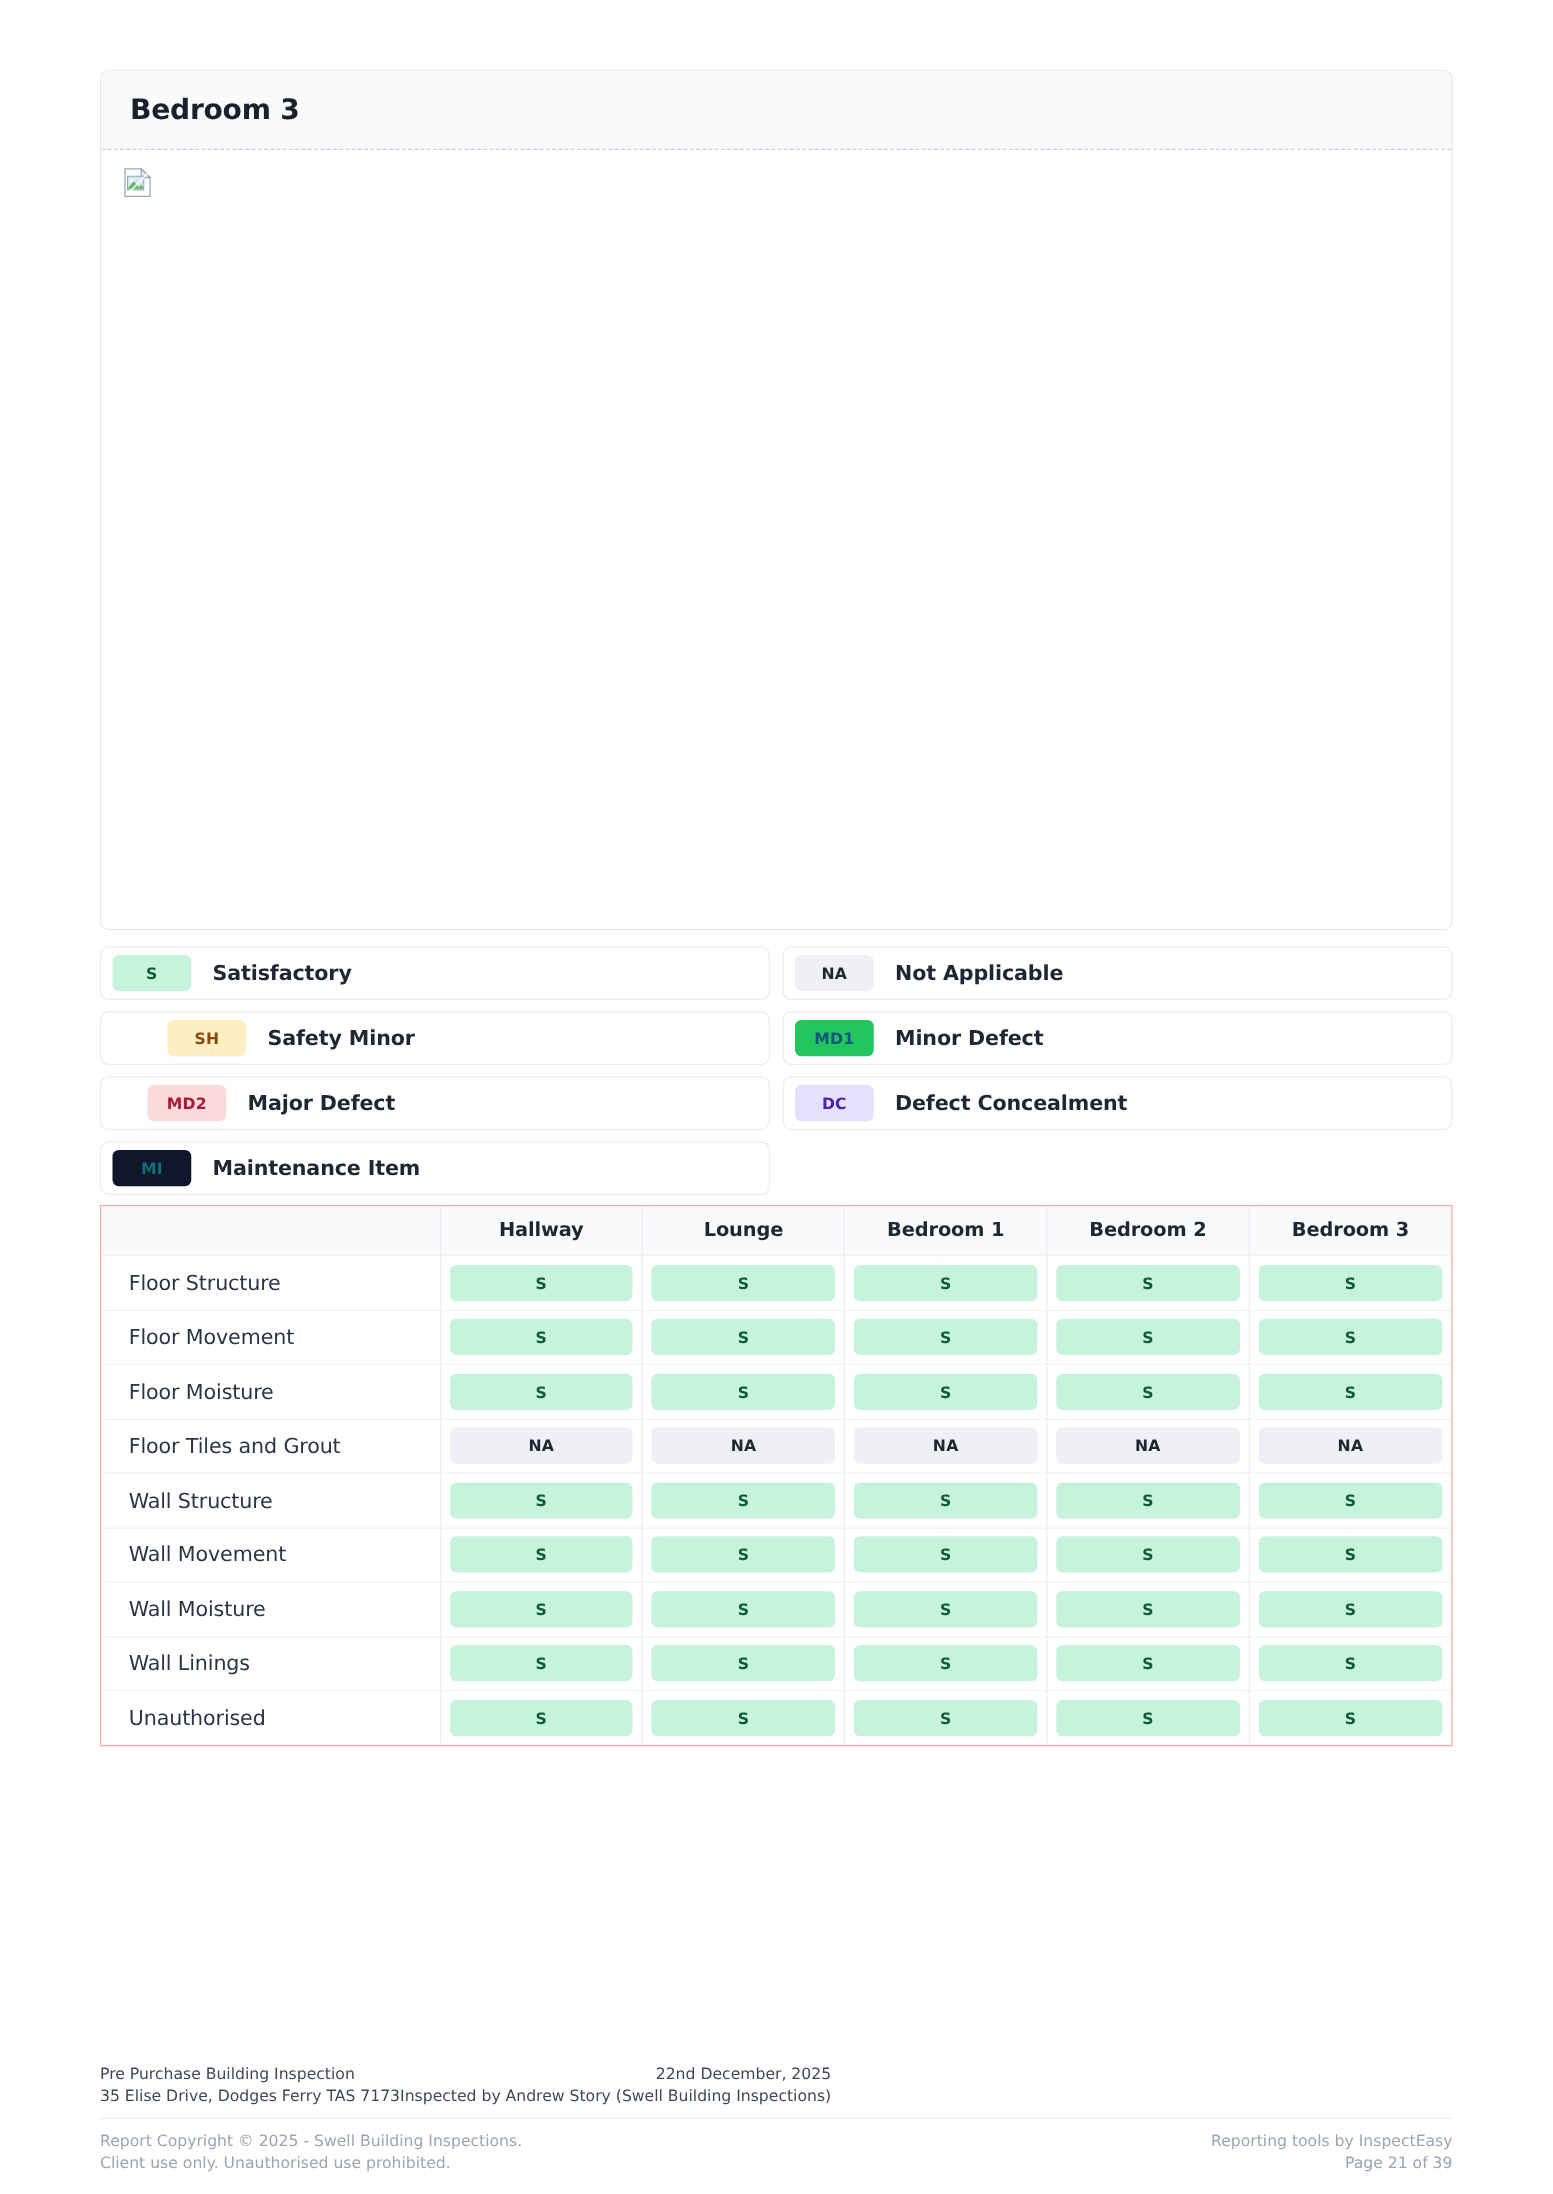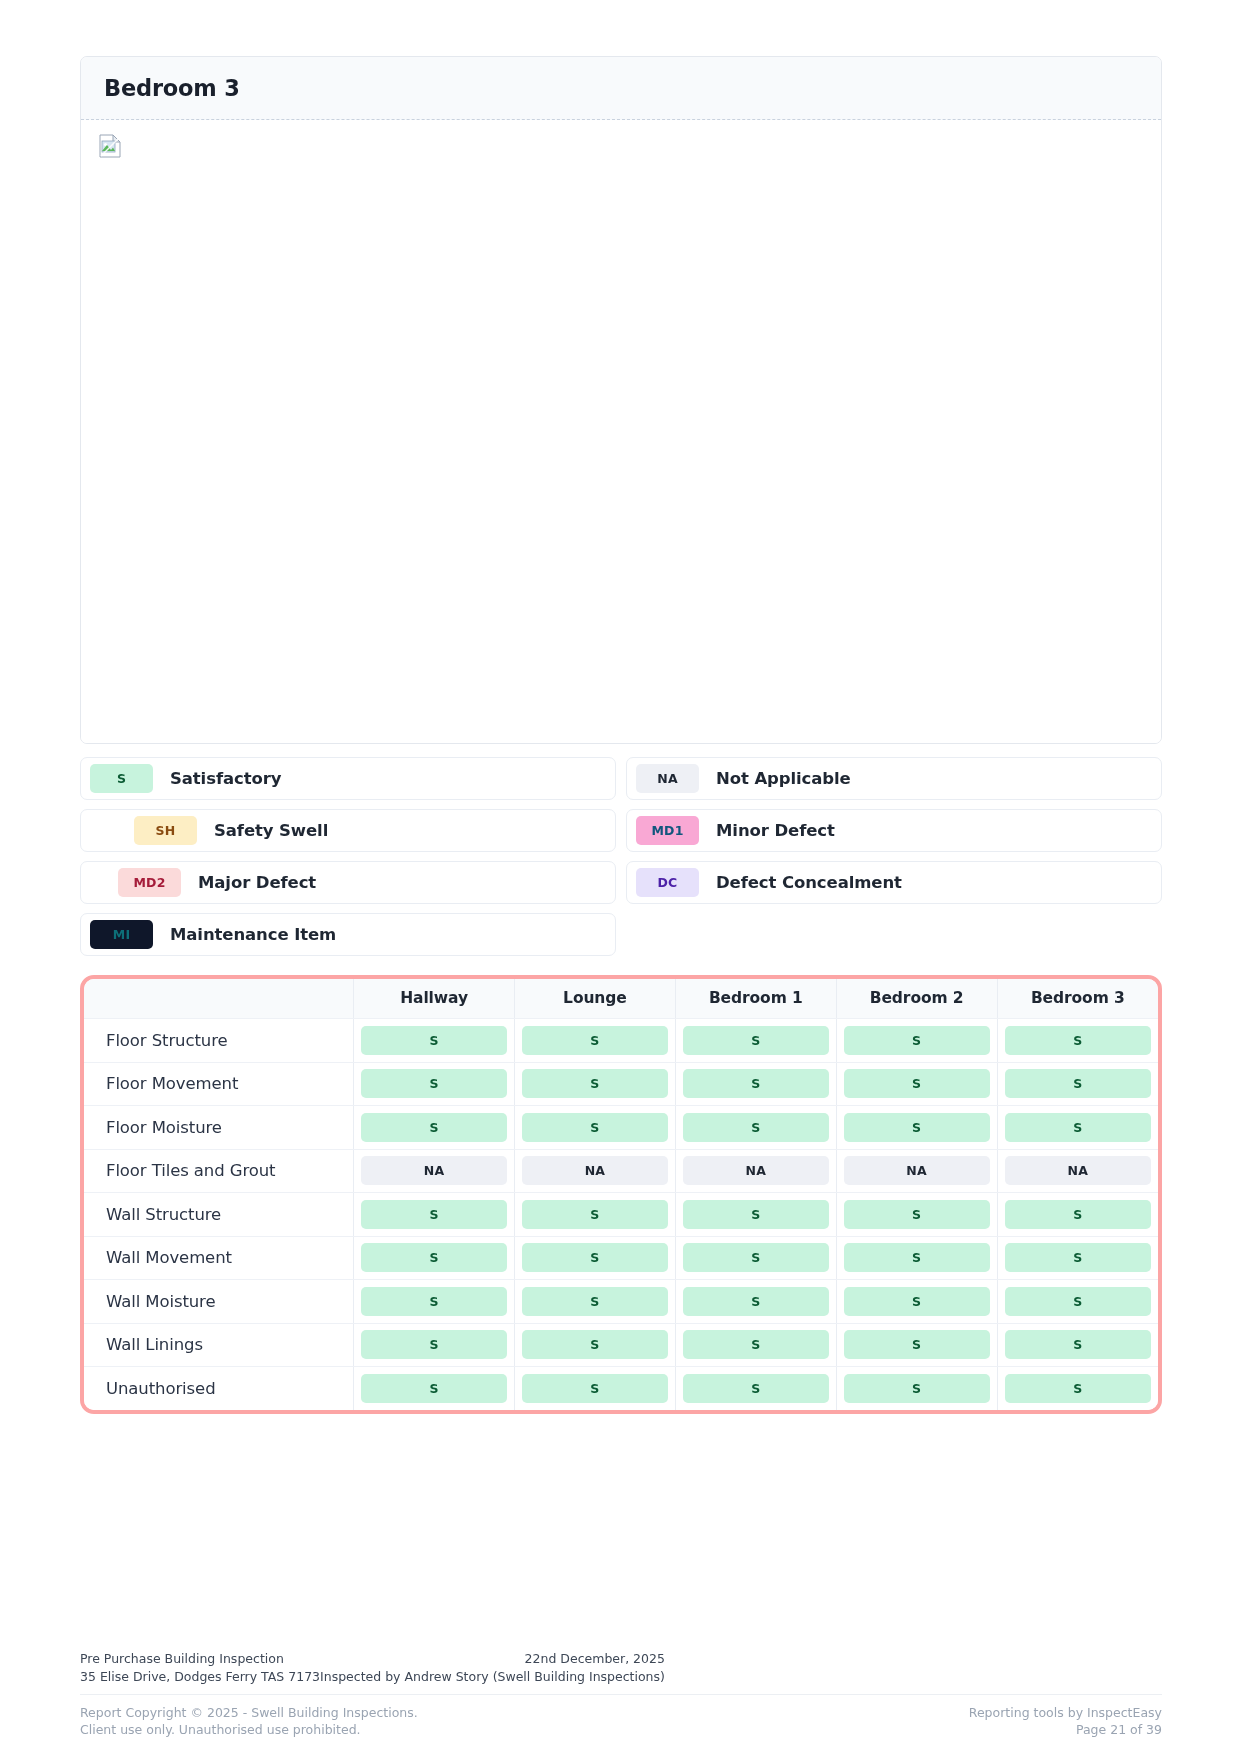--- a/index.html
+++ b/index.html
@@ -95,23 +95,23 @@
   .legend-label {
     margin-left: 17px;
     font-size: 16.5px;
     font-weight: bold;
     color: #1f2733;
     letter-spacing: -0.1px;
   }
 
   
   .matrix-wrap {
-    margin-top: 19px;
-    border: 4px solid #fca5a5;
-    border-radius: 14px;
+    margin-top: 8px;
+    border: 1px solid #fca5a5;
+    border-radius: 0;
     overflow: hidden;
   }
   table.matrix {
     width: 100%;
     border-collapse: collapse;
     table-layout: fixed;
   }
   table.matrix th, table.matrix td {
     border-right: 1px solid #e9edf3;
     border-bottom: 1px solid #eef1f6;
@@ -153,21 +153,21 @@
     border-radius: 5px;
     font-size: 12.5px;
     font-weight: bold;
     letter-spacing: 0.2px;
   }
 
   
   .c-S   { background: #c7f3dd; color: #0c5c35; }
   .c-NA  { background: #eef0f5; color: #1f2733; }
   .c-SH  { background: #fdeec4; color: #8a4b10; margin-left: 44px; }
-  .c-MD1 { background: #f9a8d4; color: #11567d; }
+  .c-MD1 { background: #22c55e; color: #11567d; }
   .c-MD2 { background: #fbdada; color: #a51c3a; margin-left: 28px; }
   .c-DC  { background: #e6e1fb; color: #4d22a8; }
   .c-MI  { background: #0f172a; color: #0d6f78; }
 
   
   .footer {
     position: absolute;
     left: 80px;
     right: 80px;
     bottom: 0;
@@ -221,21 +221,21 @@
     <div class="legend-item">
       <span class="badge c-S">S</span>
       <span class="legend-label">Satisfactory</span>
     </div>
     <div class="legend-item">
       <span class="badge c-NA">NA</span>
       <span class="legend-label">Not Applicable</span>
     </div>
     <div class="legend-item">
       <span class="badge c-SH">SH</span>
-      <span class="legend-label">Safety Swell</span>
+      <span class="legend-label">Safety Minor</span>
     </div>
     <div class="legend-item">
       <span class="badge c-MD1">MD1</span>
       <span class="legend-label">Minor Defect</span>
     </div>
     <div class="legend-item">
       <span class="badge c-MD2">MD2</span>
       <span class="legend-label">Major Defect</span>
     </div>
     <div class="legend-item">

